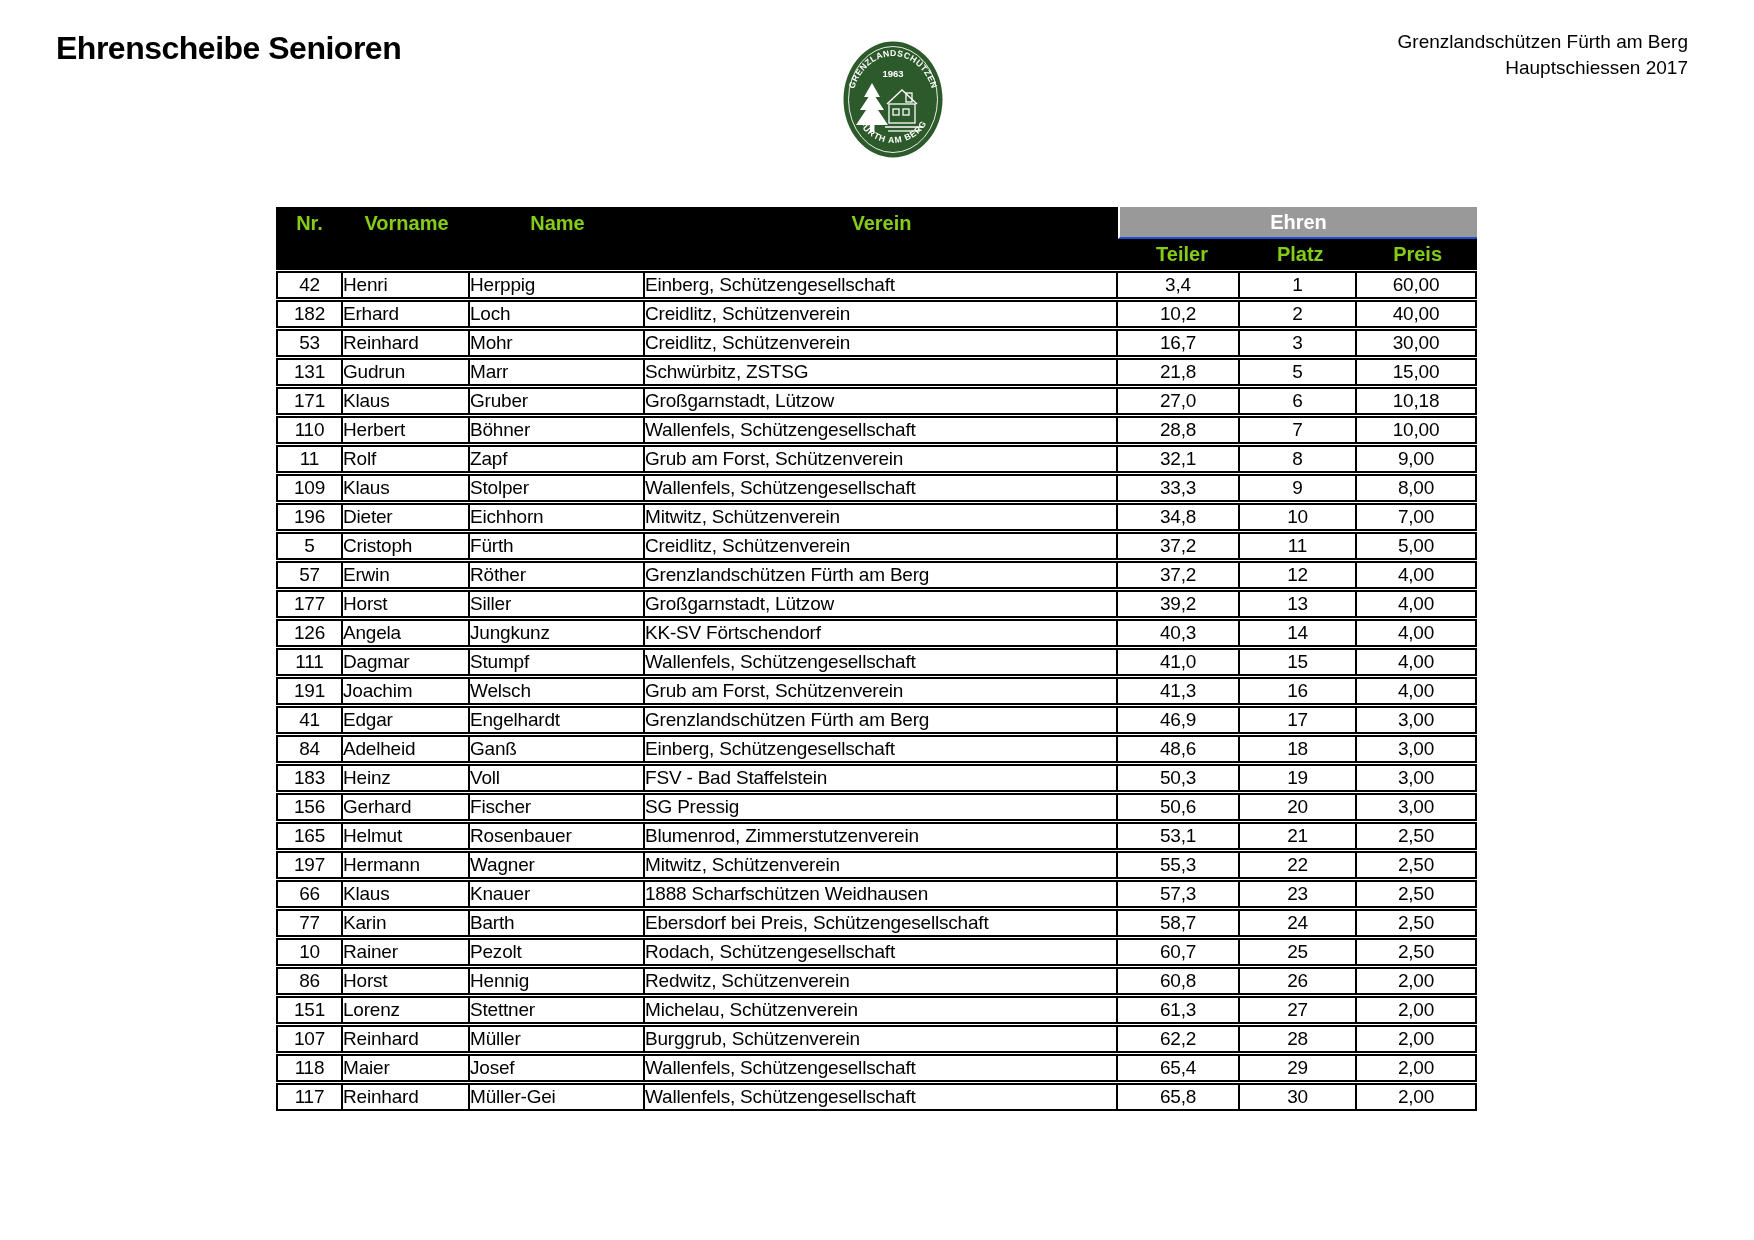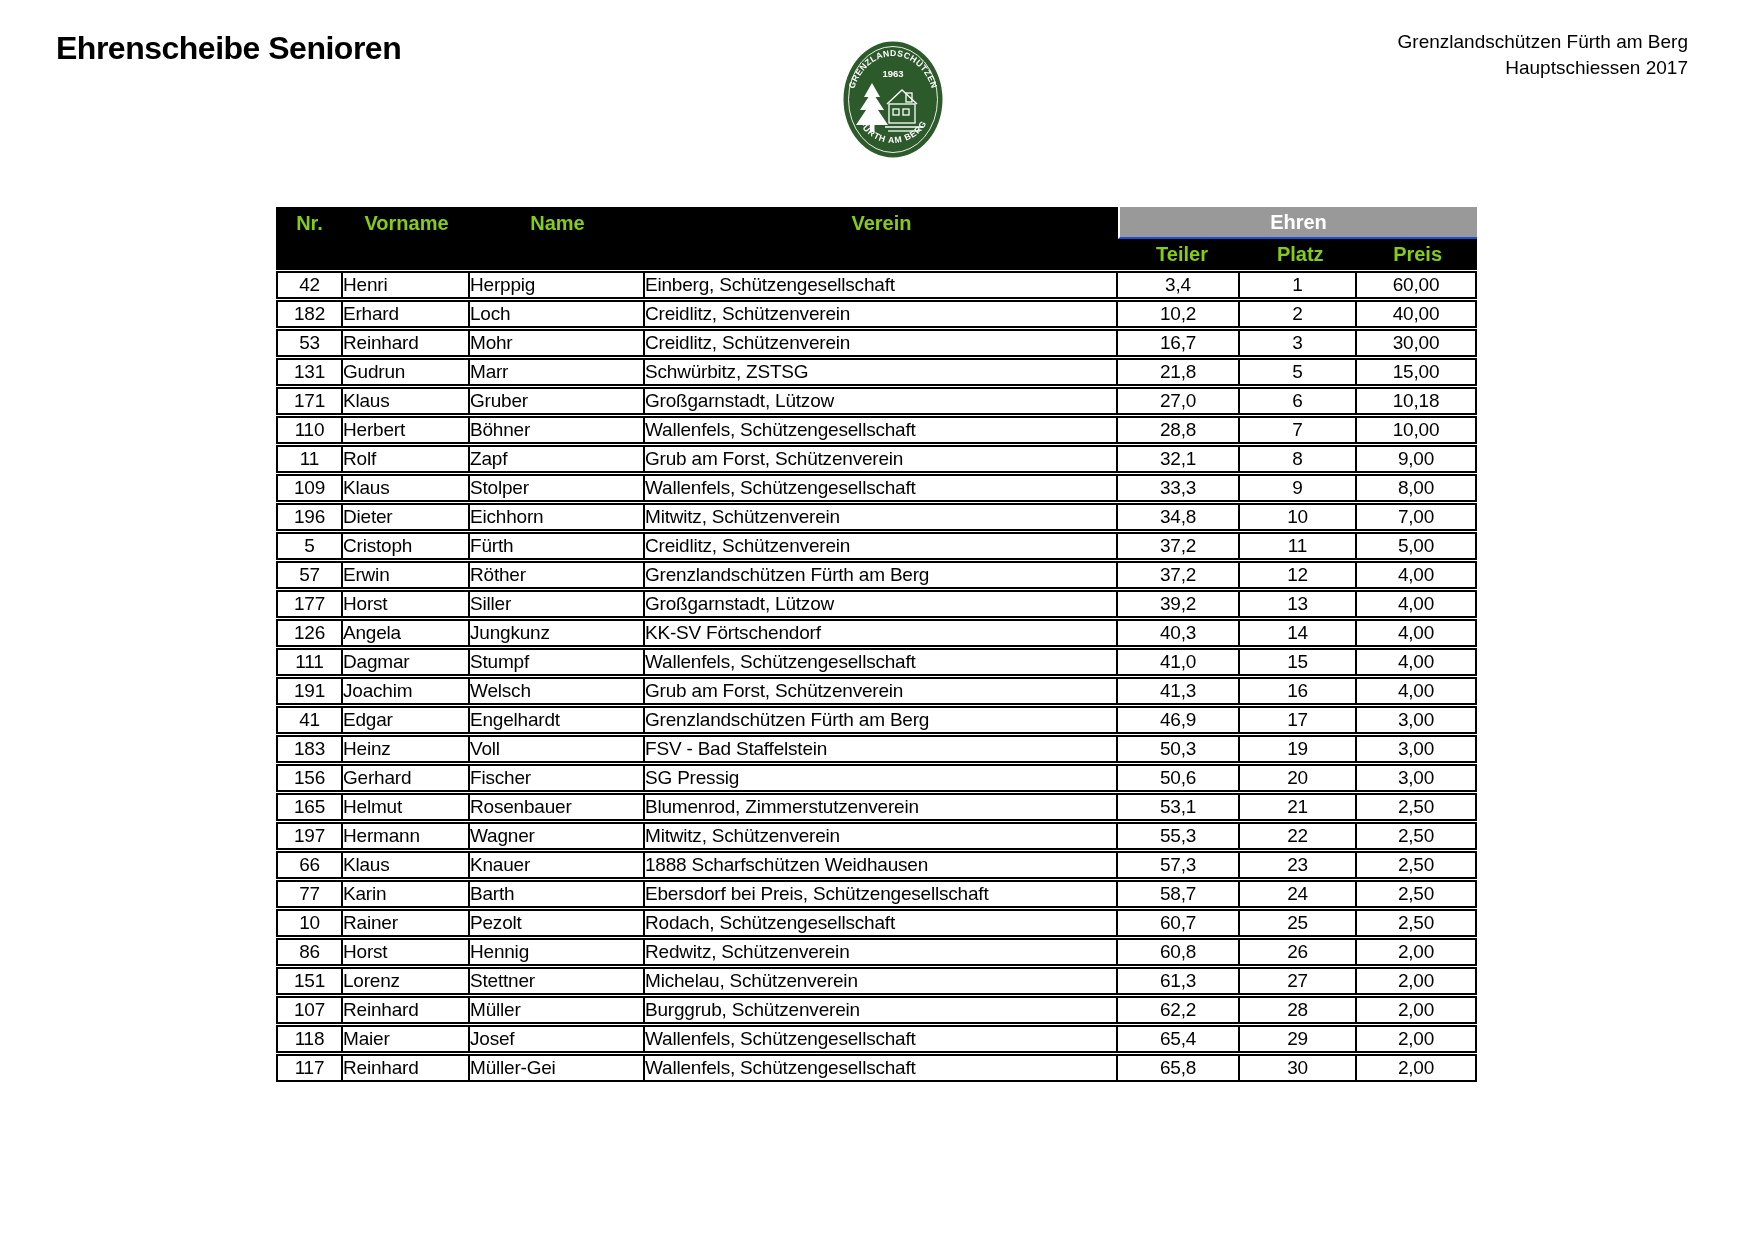--- a/index.html
+++ b/index.html
@@ -303,20 +303,29 @@
           <tr>
     <td class="c">41</td>
     <td class="l">Edgar</td>
     <td class="l">Engelhardt</td>
     <td class="l">Grenzlandschützen Fürth am Berg</td>
     <td class="c">46,9</td>
     <td class="c">17</td>
     <td class="c">3,00</td>
   </tr>
           <tr>
+    <td class="c">84</td>
+    <td class="l">Adelheid</td>
+    <td class="l">Ganß</td>
+    <td class="l">Einberg, Schützengesellschaft</td>
+    <td class="c">48,6</td>
+    <td class="c">18</td>
+    <td class="c">3,00</td>
+  </tr>
+          <tr>
     <td class="c">183</td>
     <td class="l">Heinz</td>
     <td class="l">Voll</td>
     <td class="l">FSV - Bad Staffelstein</td>
     <td class="c">50,3</td>
     <td class="c">19</td>
     <td class="c">3,00</td>
   </tr>
           <tr>
     <td class="c">156</td>

